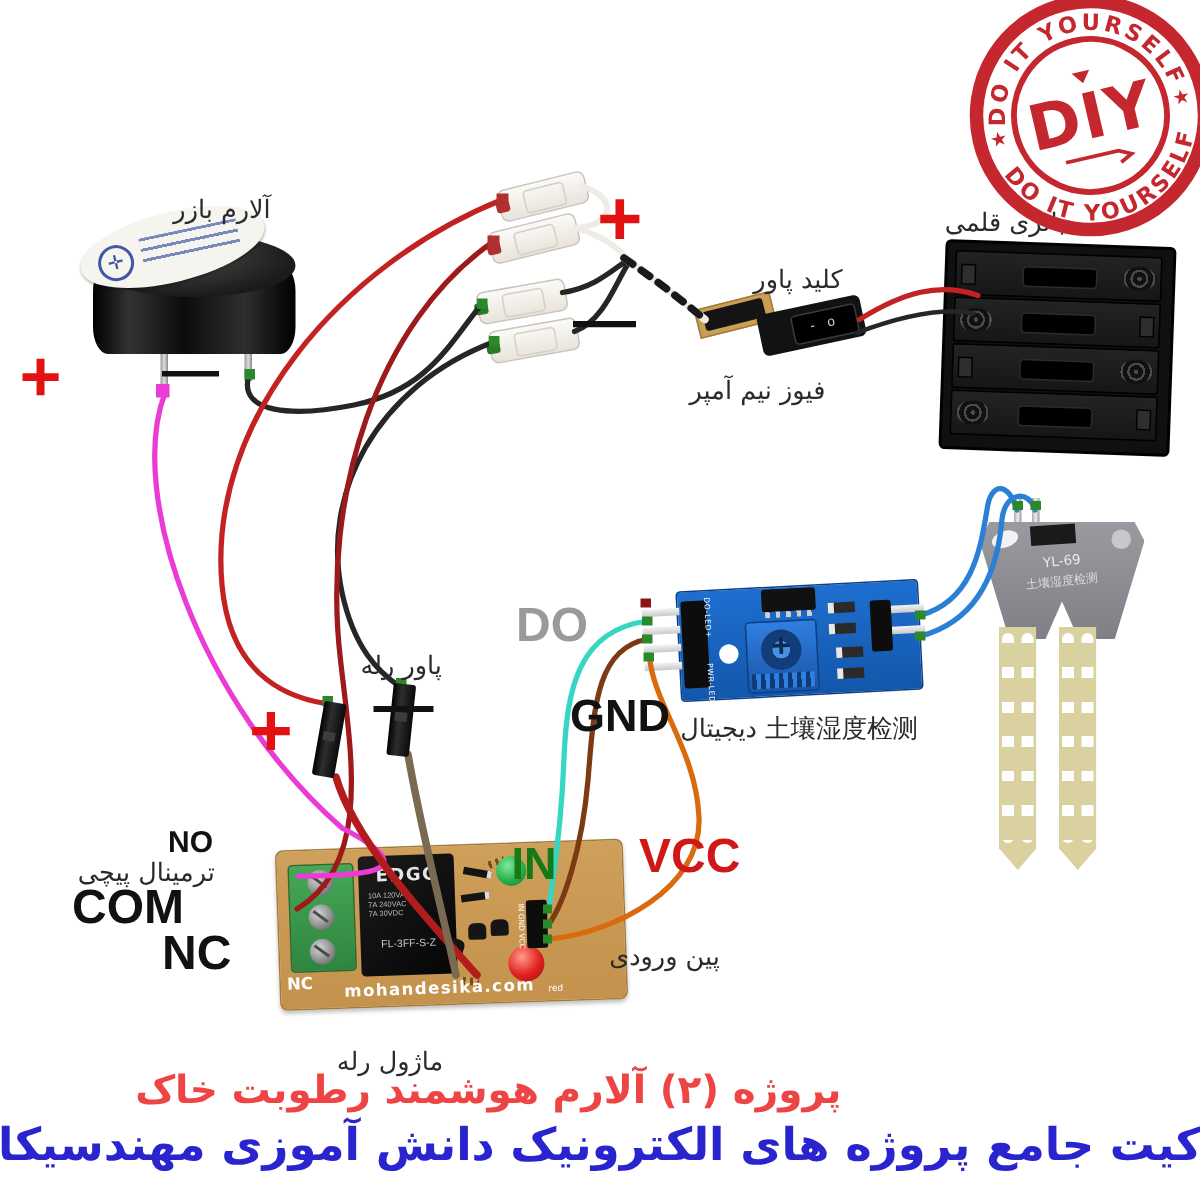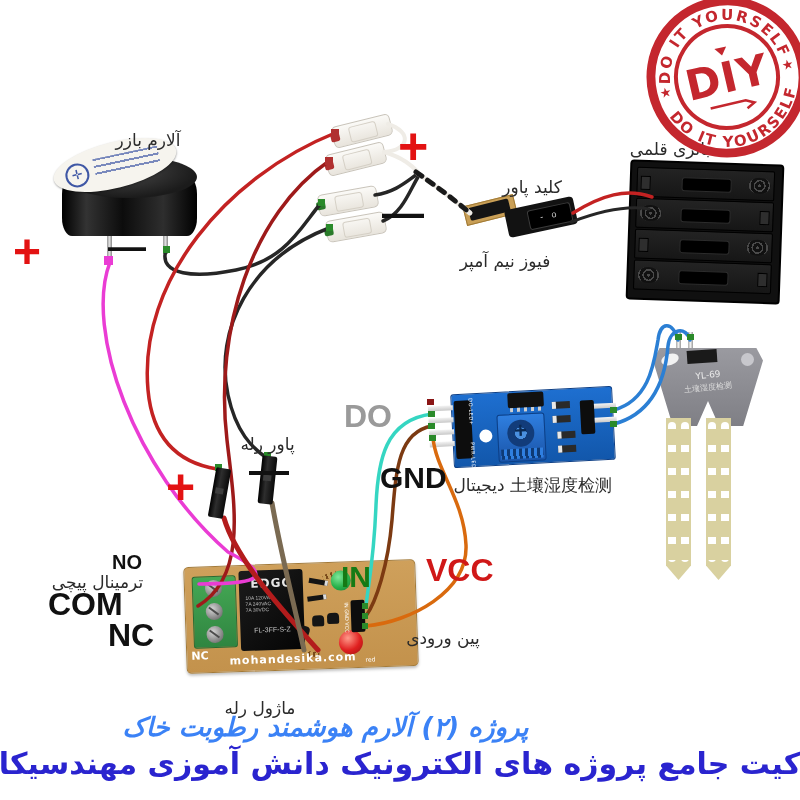--- a/index.html
+++ b/index.html
@@ -103,21 +103,21 @@
   .rheader{position:absolute;left:165px;top:38px;width:14px;height:32px;background:#0d0d0d;border-radius:2px;}
   .rsilk{position:absolute;color:#fff;font-family:"DejaVu Sans",sans-serif;}
   .tcomp{position:absolute;background:#151515;border-radius:4px 4px 2px 2px;}
   .diode{position:absolute;background:#141414;border-right:3px solid #dcdcdc;height:5px;width:16px;}
   .resistor{position:absolute;height:5px;width:14px;background:repeating-linear-gradient(90deg,#c9a05a 0 3px,#7a4a1a 3px 5px);}
   
   .plug{position:absolute;width:15px;background:linear-gradient(90deg,#000,#2e2e2e 40%,#0a0a0a);border-radius:2px;z-index:5;}
   .plug::after{content:"";position:absolute;left:3px;top:40%;width:8px;height:6px;background:#3d3d3d;}
   
   .footer-title{position:absolute;left:0;top:712px;width:651px;text-align:center;direction:rtl;
-      font-family:"DejaVu Sans",sans-serif;font-size:26px;font-weight:bold;color:#3b82f6;z-index:7;font-style:italic;}
+      font-family:"DejaVu Sans",sans-serif;font-size:26px;font-weight:bold;color:#ef4444;z-index:7;}
   .footer-sub{position:absolute;top:746px;left:50%;transform:translateX(-50%);white-space:nowrap;direction:rtl;
       font-family:"DejaVu Sans",sans-serif;font-size:30px;font-weight:bold;color:#2a24cf;z-index:7;}
   svg.wires{position:absolute;left:0;top:0;z-index:4;pointer-events:none;}
   svg.stampsvg{position:absolute;left:642px;top:-8px;z-index:7;transform:rotate(-13deg);}
 </style>
 </head>
 <body>
 
 <div id="canvas">
 

